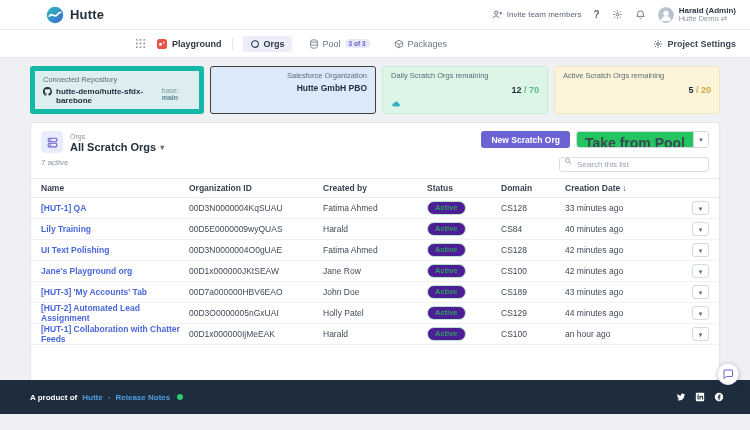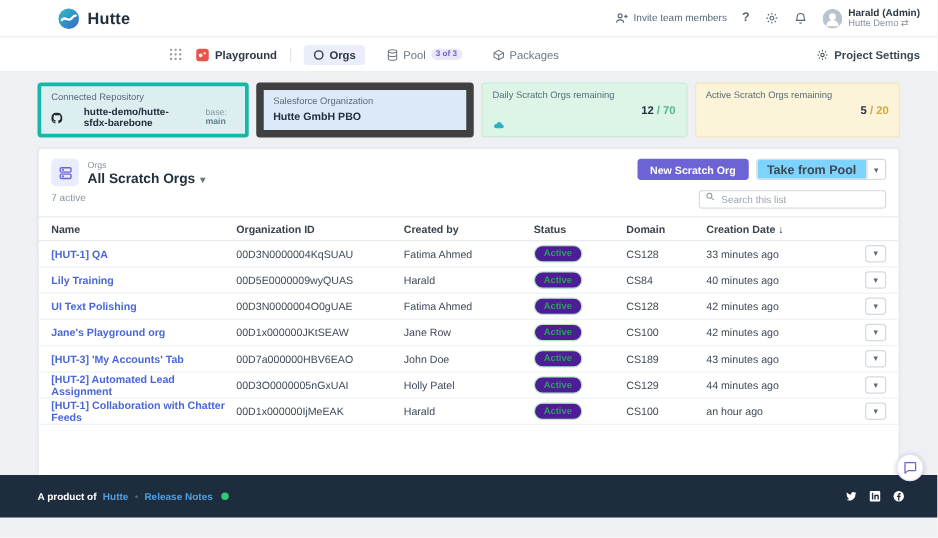--- a/index.html
+++ b/index.html
@@ -37,25 +37,25 @@
   .tab.active .t-ic { color:#2b3845; }
   .tab-badge { font-size:6.5px; background:#e7e7f8; color:#6a61cf; border-radius:6px; padding:1px 4px; font-weight:700; }
   .proj { display:flex; align-items:center; gap:4px; font-size:9px; font-weight:700; color:#3c4754; cursor:pointer; }
   .proj .t-ic { width:10px; height:10px; display:inline-flex; }
 
   
   .content { flex:1 1 auto; overflow:hidden; }
   .cards { display:flex; gap:6px; margin:8px 30px 8px; }
   .card { flex:1; border-radius:3px; padding:4px 8px; min-height:31px; }
   .card .c-title { font-size:7.5px; color:#5b6a78; margin-bottom:3px; }
-  .card-repo { background:#ddeef1; border:3px solid #14b8a6; }
-  .card-sf { background:#dbe9f8; border:6px solid #404040; }
+  .card-repo { background:#ddeef1; border:5px solid #14b8a6; }
+  .card-sf { background:#dbe9f8; border:1px solid #404040;text-align:right; }
   .card-daily { background:#dcf5e6; border:1px solid #c9ecd8; }
   .card-active { background:#fcf4d8; border:1px solid #f1e6bd; }
-  .repo-line { display:flex; align-items:center; gap:17px; }
+  .repo-line { display:flex; align-items:flex-start; gap:4px; }
   .gh { width:9px; height:9px; display:inline-flex; }
   .repo-name { font-size:8px; font-weight:700; color:#22303e; }
   .base-badge { font-size:7px; color:#7d98a2; }
   .base-badge b { color:#5e838e; font-weight:700; }
   .sf-name { font-size:8.5px; font-weight:700; color:#22303e; }
   .card-flex { display:flex; justify-content:space-between; }
   .card-flex .cf-left { display:flex; flex-direction:column; justify-content:space-between; }
   .cloud { width:10px; height:10px; display:inline-flex; }
   .quota { align-self:center; font-size:9px; font-weight:700; color:#22303e; white-space:nowrap; }
   .quota .tot-green { color:#57b789; font-weight:700; }
@@ -69,21 +69,21 @@
   .org-ic { width:22px; height:22px; background:#e9ecfc; border-radius:4px; display:flex; align-items:center; justify-content:center; }
   .org-ic svg { width:13px; height:13px; }
   .kicker { font-size:7px; color:#8a95a2; line-height:1.2; }
   .ph-title { font-size:11px; font-weight:700; color:#22303e; display:flex; align-items:center; gap:4px; cursor:pointer; }
   .ph-title .caret { font-size:8px; color:#6b7683; }
   .subtitle { font-size:8px; color:#8a95a2; margin-top:5px; }
   .ph-right { display:flex; flex-direction:column; align-items:flex-end; gap:5px; }
   .btnrow { display:flex; gap:6px; }
   .btn-primary { background:#6c63d4; color:#fff; border:none; border-radius:3px; font-size:8.5px; font-weight:700; padding:3px 10px; height:17px; cursor:pointer; font-family:inherit; }
   .split { display:flex; border:1px solid #d5dae1; border-radius:3px; background:#fff; height:17px; overflow:hidden; }
-  .split .sp-label { font-size:10px; font-weight:700; color:#3c4754; padding:3px 8px; cursor:pointer; background:#7dd3fc; border:none; font-family:inherit; }
+  .split .sp-label { font-size:14px; font-weight:700; color:#3c4754; padding:3px 8px; cursor:pointer; background:#22c55e; border:none; font-family:inherit; }
   .split .sp-caret { width:15px; border:none; border-left:1px solid #d5dae1; background:#fff; color:#5a6878; font-size:7px; cursor:pointer; }
   .searchbox { position:relative; width:150px; }
   .searchbox svg { position:absolute; left:5px; top:3.5px; width:8px; height:8px; }
   .searchbox input { width:100%; height:15px; border:1px solid #d9dee4; border-radius:3px; font-size:8px; padding:0 6px 0 17px; color:#3c4754; outline:none; font-family:inherit; }
   .searchbox input::placeholder { color:#9aa4b0; }
 
   
   .grid { display:grid; grid-template-columns:148px 134px 104px 74px 64px 1fr 28px; align-items:center; padding:0 10px; }
   .thead { height:20px; border-top:1px solid #e7eaee; border-bottom:1px solid #e7eaee; font-size:8.5px; font-weight:700; color:#39434f; }
   .trow { height:21px; border-bottom:1px solid #f0f2f5; font-size:8.5px; color:#3f4a57; }

